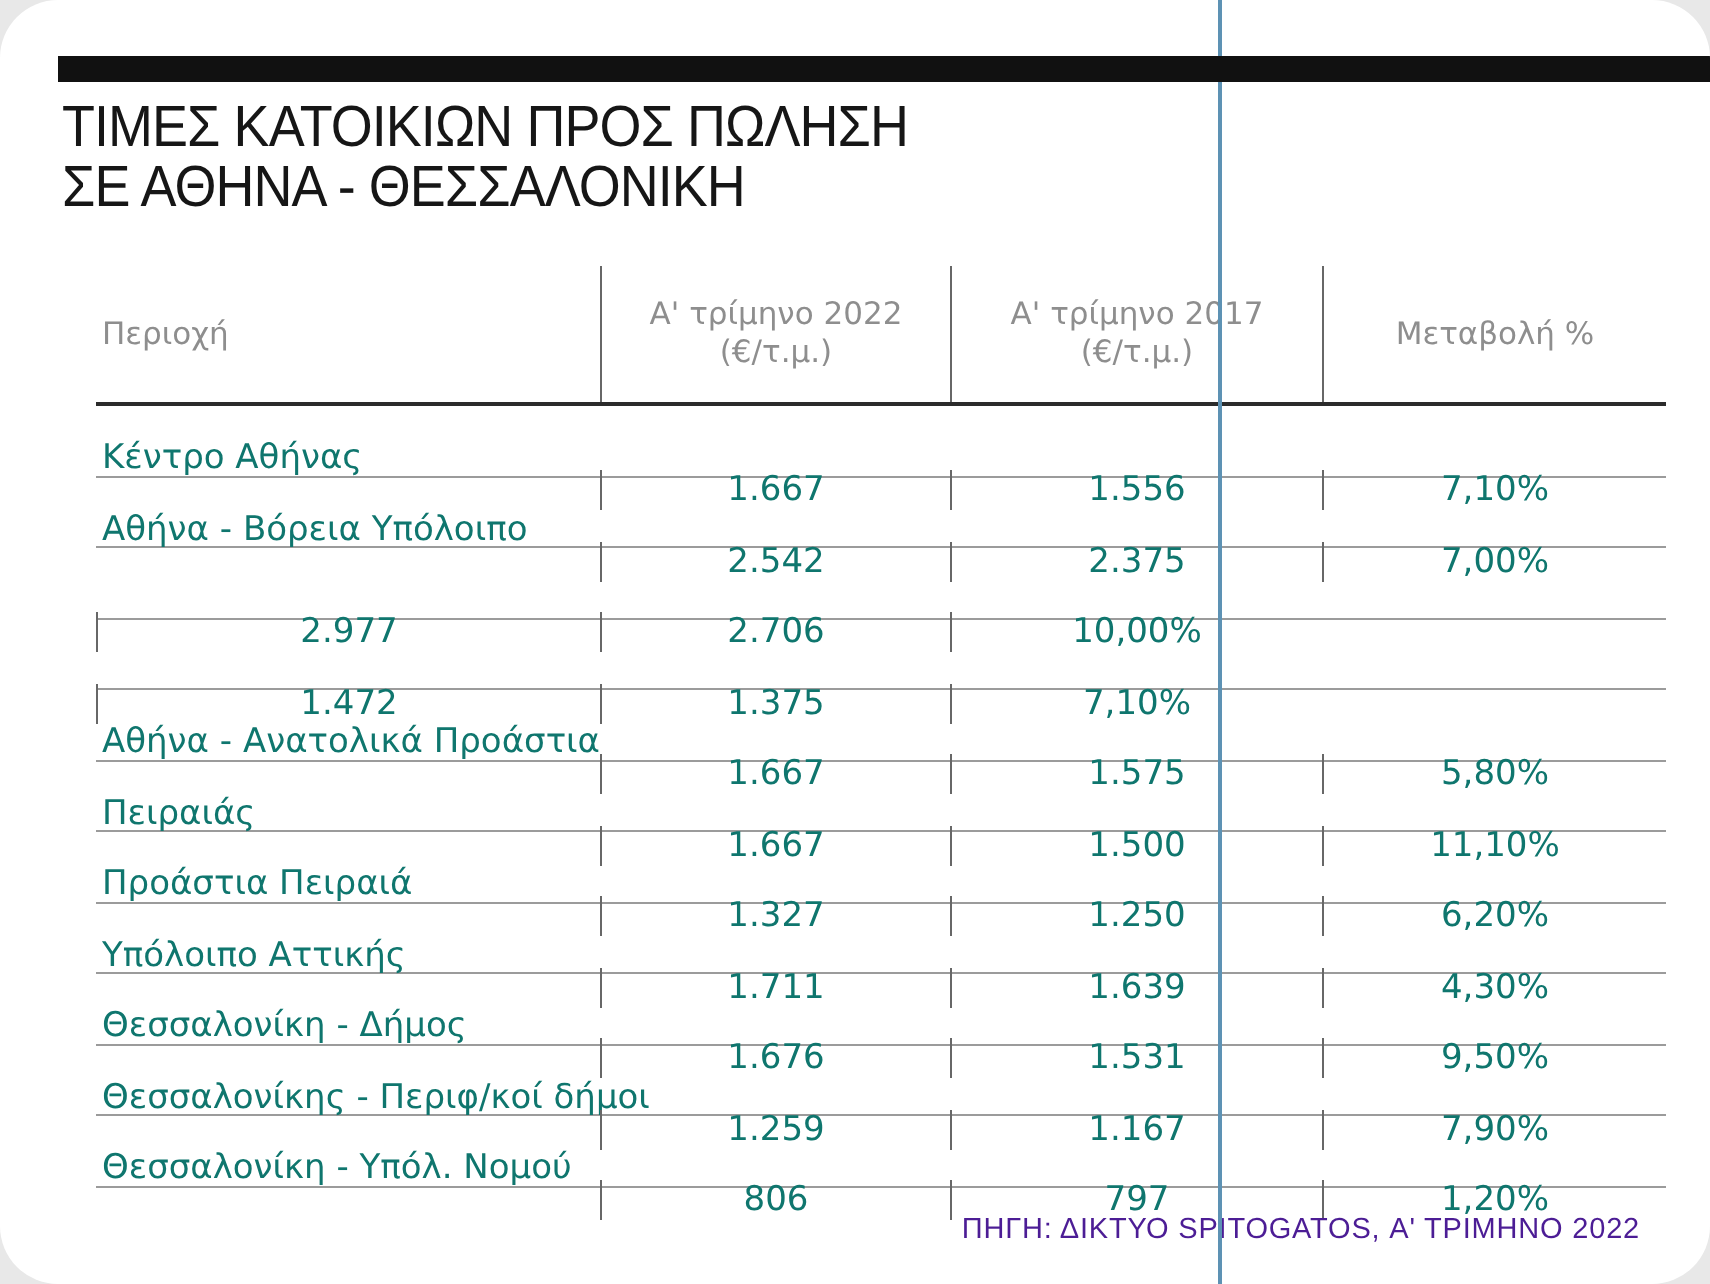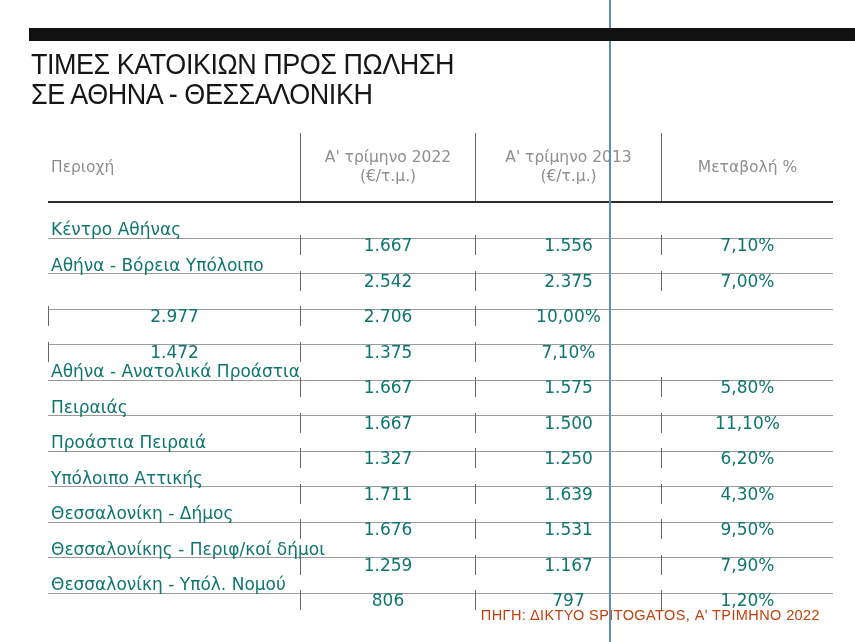--- a/index.html
+++ b/index.html
@@ -1,19 +1,20 @@
 <!DOCTYPE html>
 <html><head>
 <meta charset="utf-8">
 <style>
   html,body{margin:0;padding:0;background:#e8e8e8;}
   .stage{
     position:relative;width:855px;height:642px;background:#ffffff;
     overflow:hidden;font-family:"DejaVu Sans","Liberation Sans",sans-serif;
     margin:0 auto;
+    border-radius:29px;
   }
   .top-bar{position:absolute;left:29px;right:0;top:28px;height:13px;background:#111111;z-index:4;}
   .accent-vline{position:absolute;left:609px;top:0;bottom:0;width:2px;background:#5d92b4;z-index:3;}
   .title{
     position:absolute;left:31px;top:49px;z-index:1;
     font-family:"Liberation Sans",sans-serif;font-size:29px;line-height:30px;
     color:#161616;letter-spacing:-0.5px;transform:scaleX(0.93);transform-origin:left top;
     white-space:nowrap;
   }
   .table{position:absolute;left:48px;top:133px;width:785px;z-index:1;}
@@ -33,21 +34,21 @@
     height:35.5px;box-sizing:border-box;border-bottom:1px solid #9b9b9b;
   }
   .td{
     display:flex;align-items:center;justify-content:center;
     font-size:17px;color:#0f766e;box-sizing:border-box;white-space:nowrap;
   }
   .td.first{justify-content:flex-start;padding-left:3px;}
   .td:not(.first){border-left:1px solid #676767;margin-top:32px;}
   .footer{
     position:absolute;right:35px;top:607px;z-index:2;
-    font-family:"Liberation Sans",sans-serif;font-size:14.5px;color:#c2410c;
+    font-family:"Liberation Sans",sans-serif;font-size:14.5px;color:#4c1d95;
     letter-spacing:0.4px;white-space:nowrap;
   }
 </style>
 </head>
 <body>
 
 <div class="stage">
 
   <div class="top-bar"></div>
   <div class="accent-vline"></div>
@@ -61,21 +62,21 @@
     <div class="thead">
       <div class="th first">
         <span>Περιοχή</span>
         <span></span>
       </div>
       <div class="th">
         <span>Α' τρίμηνο 2022</span>
         <span>(€/τ.μ.)</span>
       </div>
       <div class="th">
-        <span>Α' τρίμηνο 2013</span>
+        <span>Α' τρίμηνο 2017</span>
         <span>(€/τ.μ.)</span>
       </div>
       <div class="th">
         <span>Μεταβολή %</span>
         <span></span>
       </div>
     </div>
     <div class="tbody">
         <div class="tr">
           <div class="td first">Κέντρο Αθήνας</div>

